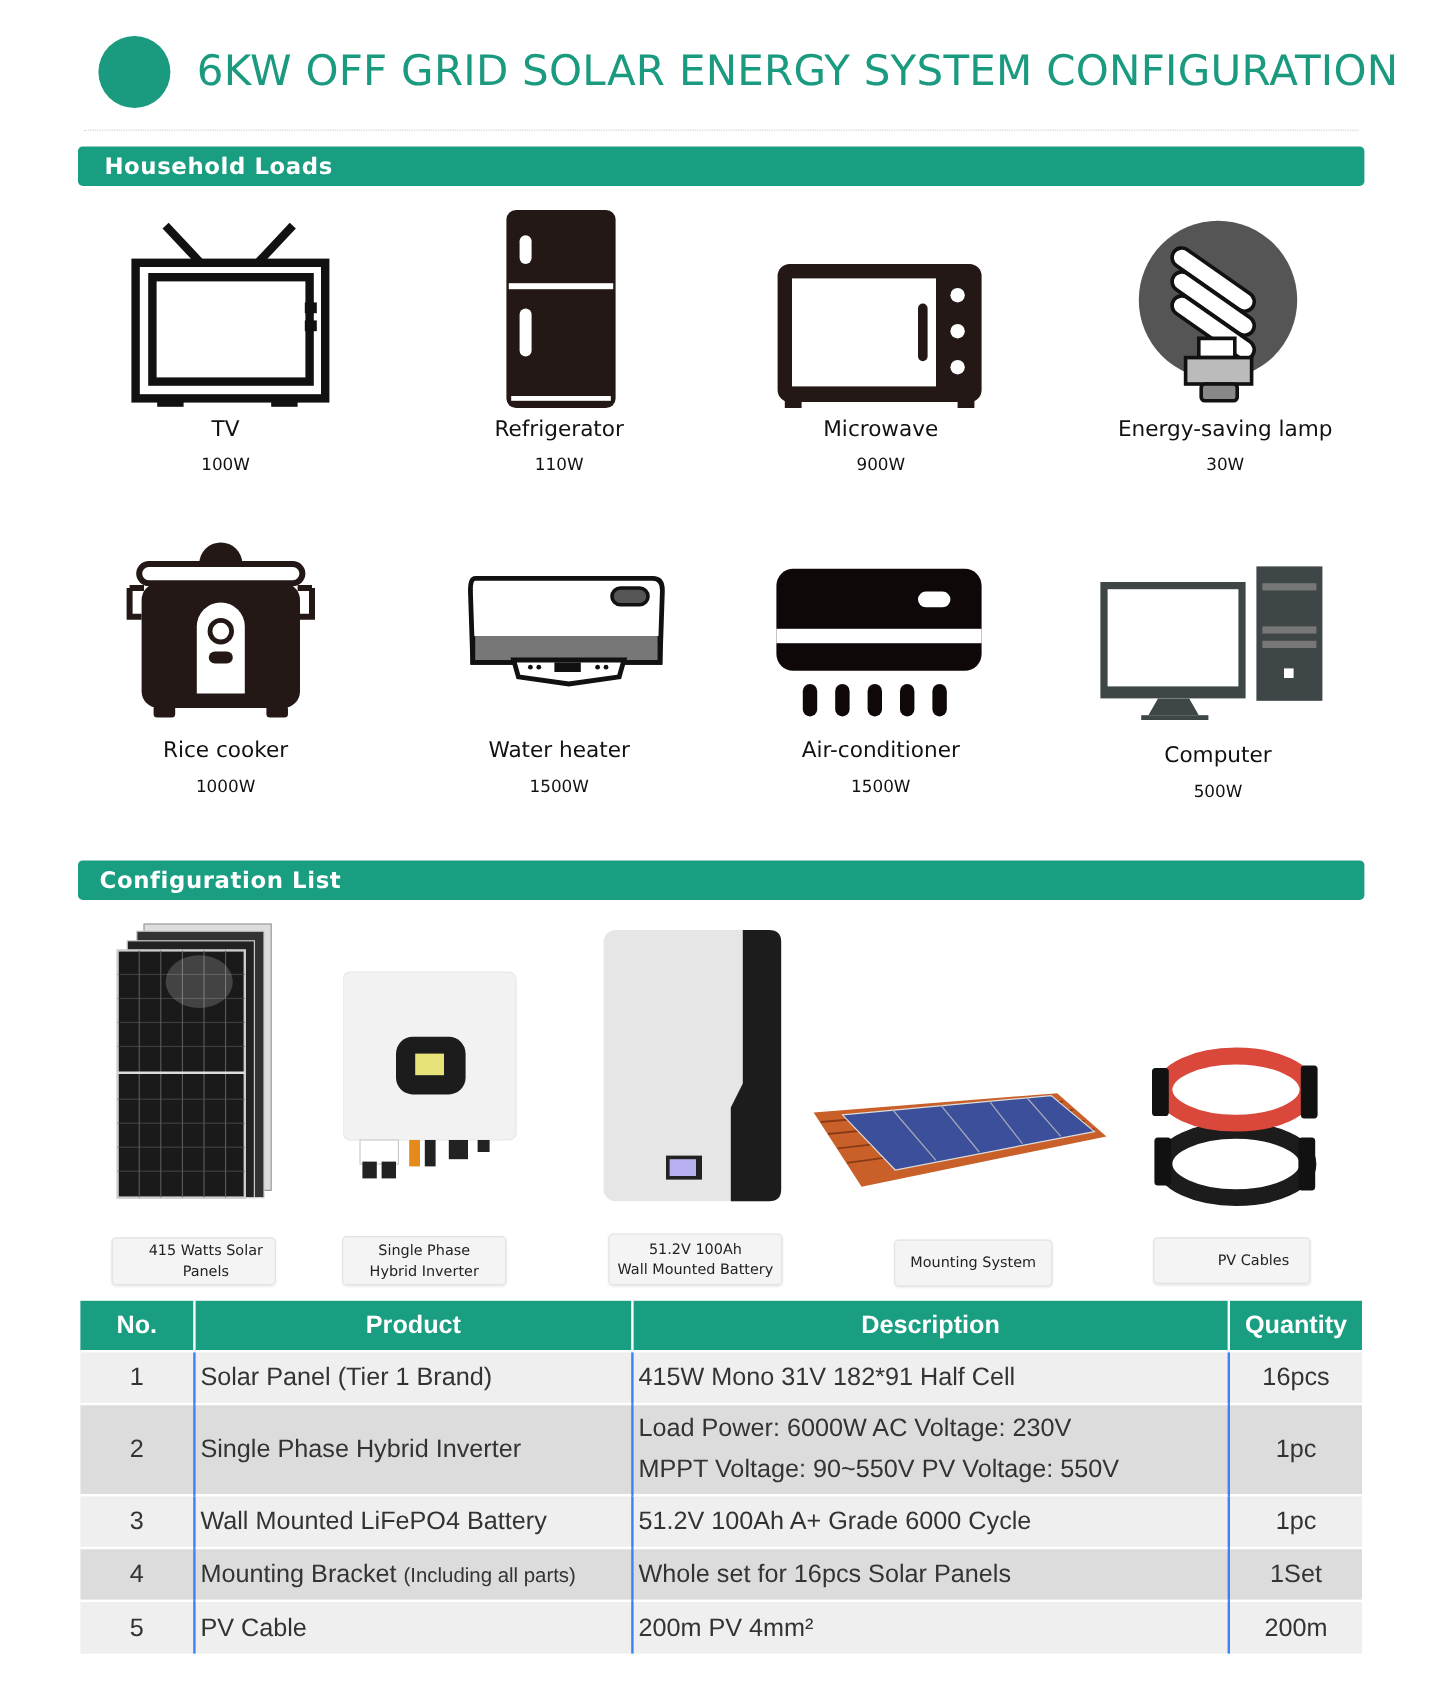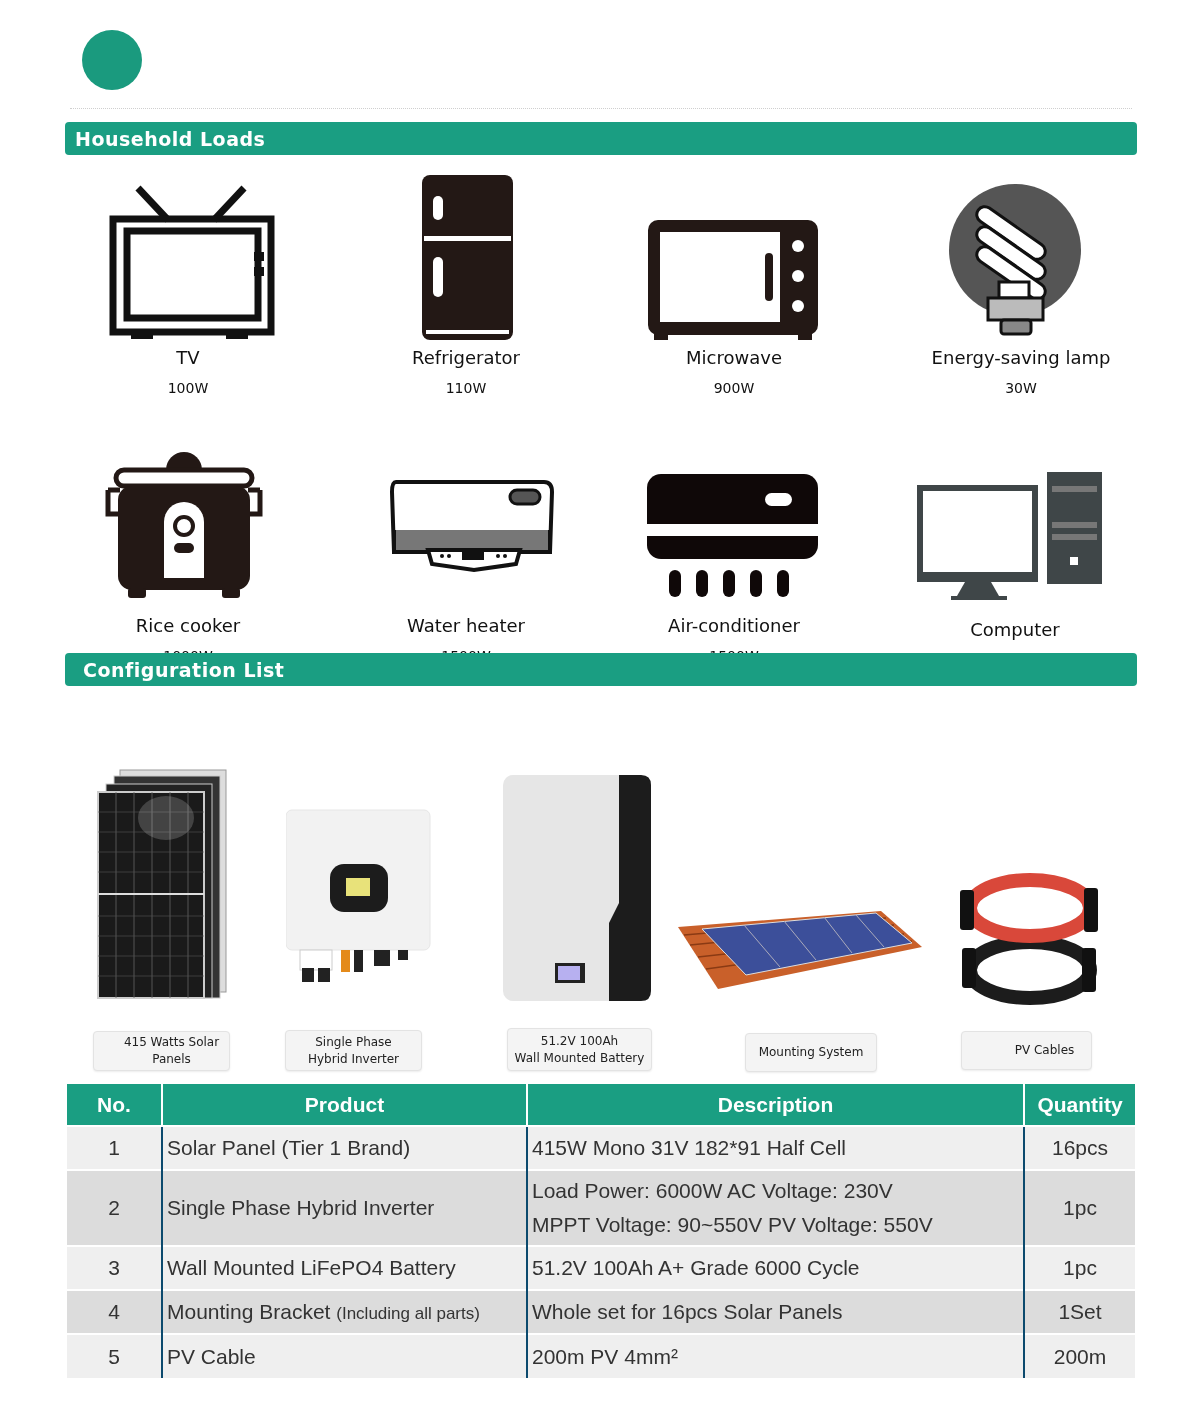--- a/index.html
+++ b/index.html
@@ -4,50 +4,51 @@
 <style>
   * { box-sizing: border-box; margin: 0; padding: 0; }
   html, body { width: 1200px; height: 1412px; background: #ffffff; overflow: hidden; }
   body { font-family: "DejaVu Sans", "Liberation Sans", sans-serif; color: #111; position: relative; }
 
   .title-row { position: absolute; left: 82px; top: 30px; height: 60px; display: flex; align-items: center; }
   .title-dot { width: 60px; height: 60px; border-radius: 50%; background: #1a9a7e; margin-right: 22px; }
   .title-text { font-size: 35px; color: #1a9a7e; letter-spacing: 0.2px; white-space: nowrap; font-family: "DejaVu Sans", sans-serif; }
   .dotted { position: absolute; left: 70px; top: 108px; width: 1062px; border-top: 1px dotted #cfcfcf; }
 
-  .section-bar { position: absolute; left: 65px; width: 1072px; height: 33px; background: #1a9e82; border-radius: 4px 4px 4px 4px; color: #fff; font-size: 19px; font-weight: bold; padding-left: 10px; display: flex; align-items: center; letter-spacing: 0.5px; }
+  .section-bar { position: absolute; left: 65px; width: 1072px; height: 33px; background: #1a9e82; border-radius: 4px 4px 4px 4px; color: #fff; font-size: 19px; font-weight: bold; padding-left: 22px; display: flex; align-items: center; letter-spacing: 0.5px; }
   .bar-loads { top: 122px; }
-  .bar-config { top: 653px; padding-left: 18px; }
+  .bar-config { top: 717px; padding-left: 18px; }
 
   .load { position: absolute; width: 240px; text-align: center; }
   .load .ico { height: 170px; position: relative; }
   .load .lbl { font-size: 18px; line-height: 24px; margin-top: 6px; color: #111; }
   .load .pw { font-size: 14px; line-height: 24px; margin-top: 6px; color: #111; }
 
   .prod { position: absolute; }
   .prod-lbl { position: absolute; background: #f4f4f4; border: 1px solid #e3e3e3; border-radius: 4px; box-shadow: 0 1px 2px rgba(0,0,0,0.08); font-size: 12px; text-align: center; display: flex; flex-direction: column; justify-content: center; color: #222; line-height: 17px; }
 
   table.cfg { position: absolute; left: 67px; top: 1084px; width: 1068px; border-collapse: collapse; font-family: "Liberation Sans", sans-serif; }
   table.cfg th { background: #1a9e82; color: #fff; font-size: 21px; font-weight: bold; height: 42px; border-left: 2px solid #fff; }
   table.cfg th:first-child { border-left: none; }
-  table.cfg td { font-size: 21px; color: #333; border-left: 2px solid #0c4a6e; border-top: 2px solid #fff; padding: 0 4px; }
+  table.cfg td { font-size: 21px; color: #333; border-left: 2px solid #3b82f6; border-top: 2px solid #fff; padding: 0 4px; }
   table.cfg td:first-child { border-left: none; }
   table.cfg tr.odd td { background: #efefef; }
   table.cfg tr.even td { background: #dcdcdc; }
   .c-no { text-align: center; width: 95px; }
   .c-prod { width: 365px; }
   .c-desc { width: 497px; }
   .c-qty { text-align: center; }
   .small { font-size: 17px; }
 </style>
 </head>
 <body>
 
 <div class="title-row">
   <div class="title-dot"></div>
+  <div class="title-text">6KW OFF GRID SOLAR ENERGY SYSTEM CONFIGURATION</div>
 </div>
 <div class="dotted"></div>
 
 <div class="section-bar bar-loads">Household Loads</div>
 
 <div class="load" style="left:68px; top:170px;">
   <div class="ico">
     <svg width="240" height="170" viewBox="0 0 240 170">
       <line x1="70" y1="18" x2="100" y2="50" stroke="#111" stroke-width="7"></line>
       <line x1="176" y1="18" x2="146" y2="50" stroke="#111" stroke-width="7"></line>

